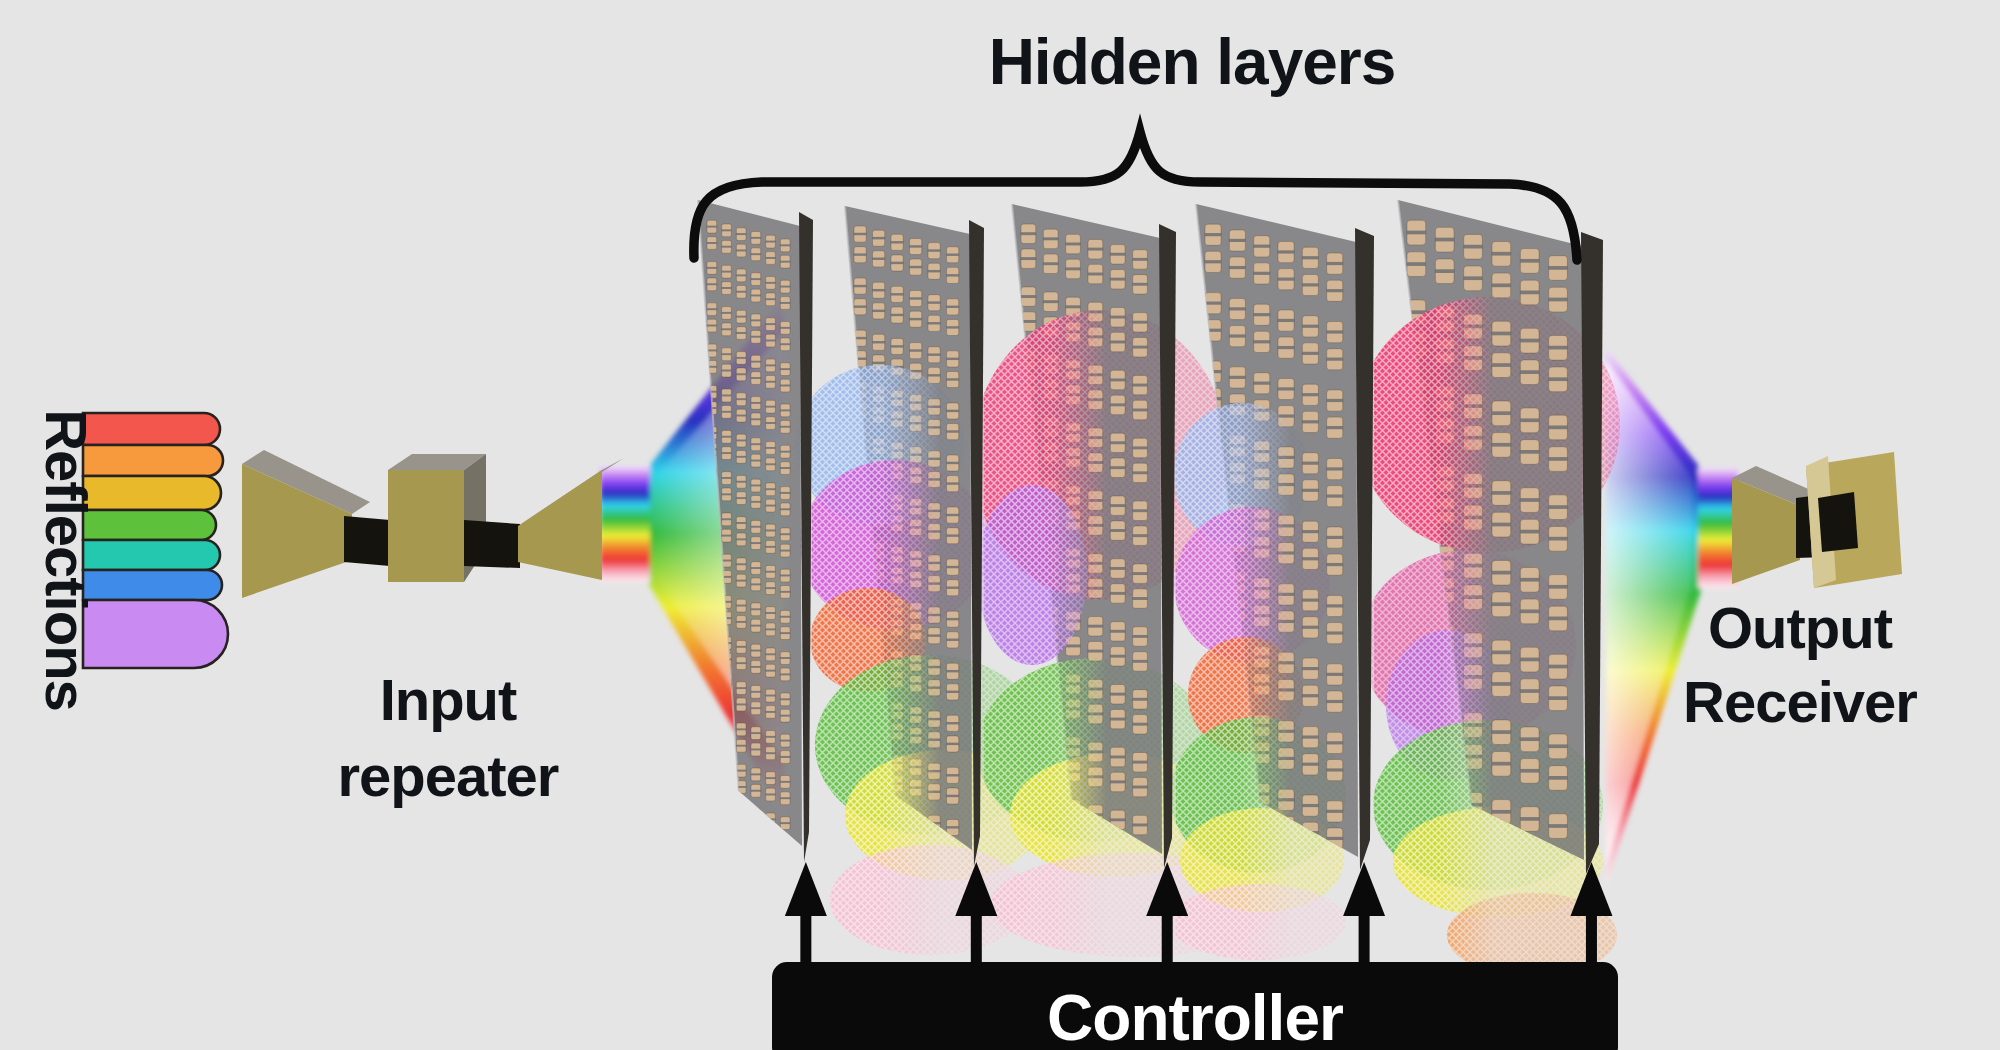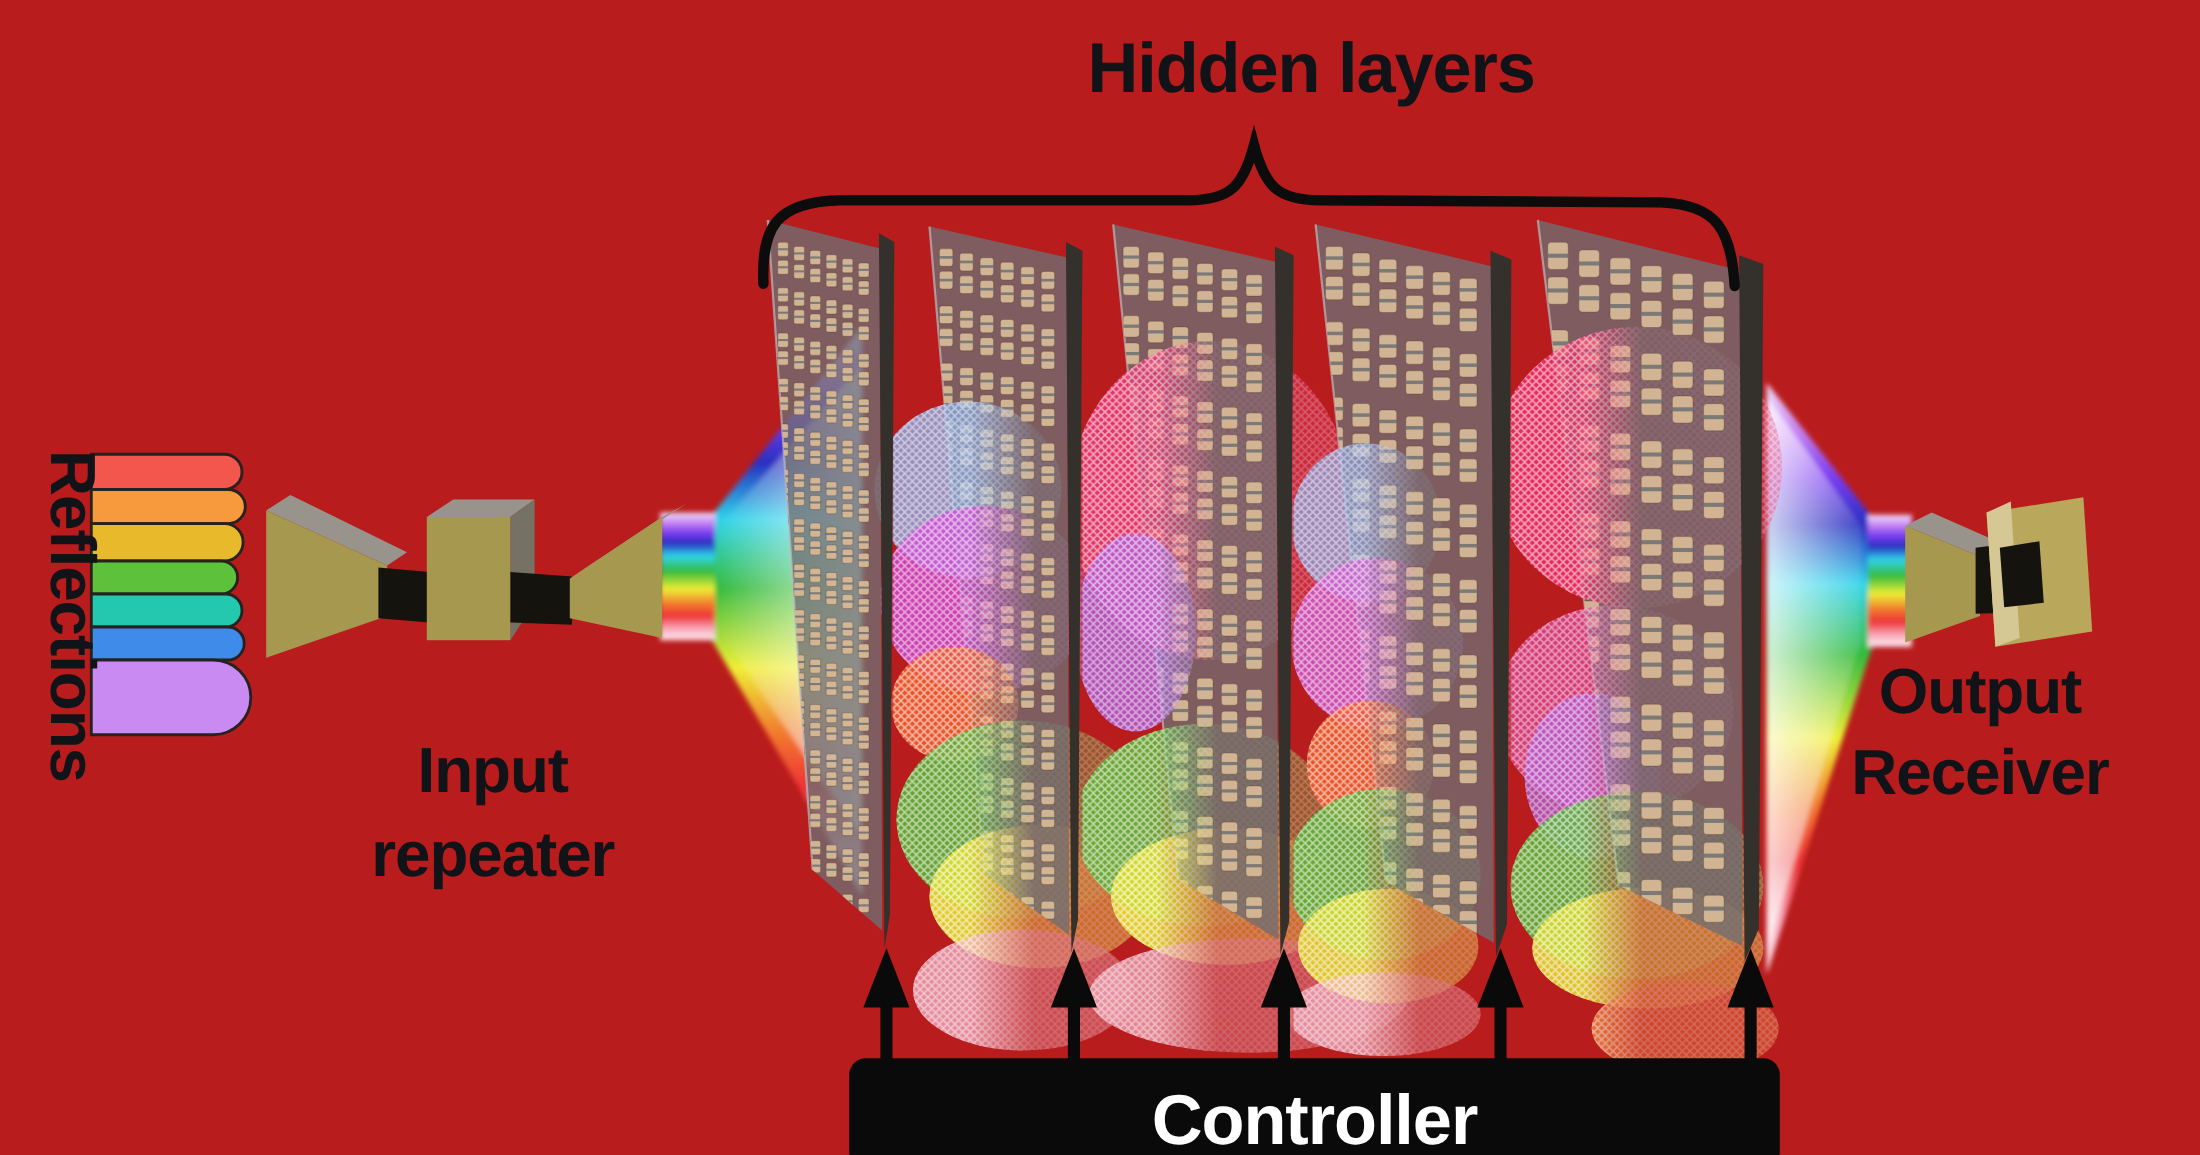--- a/index.html
+++ b/index.html
@@ -1,16 +1,16 @@
 <!DOCTYPE html>
 <html><head>
 <meta charset="utf-8">
 <style>
   html,body{margin:0;padding:0;background:#ffffff;}
-  .stage{width:2000px;height:1050px;position:relative;background:#b91c1c;overflow:hidden;}
+  .stage{width:2000px;height:1050px;position:relative;background:#e5e5e5;overflow:hidden;}
   svg{display:block;}
   text{font-family:"Liberation Sans","DejaVu Sans",sans-serif;font-weight:700;fill:#101317;}
   .t-big{font-size:64px;letter-spacing:-1px;}
   .t-side{font-size:58px;letter-spacing:-1px;}
   .t-rot{font-size:58px;letter-spacing:-1px;}
   .t-ctrl{font-size:64px;fill:#ffffff;letter-spacing:-1px;}
 </style>
 </head>
 <body>
 

